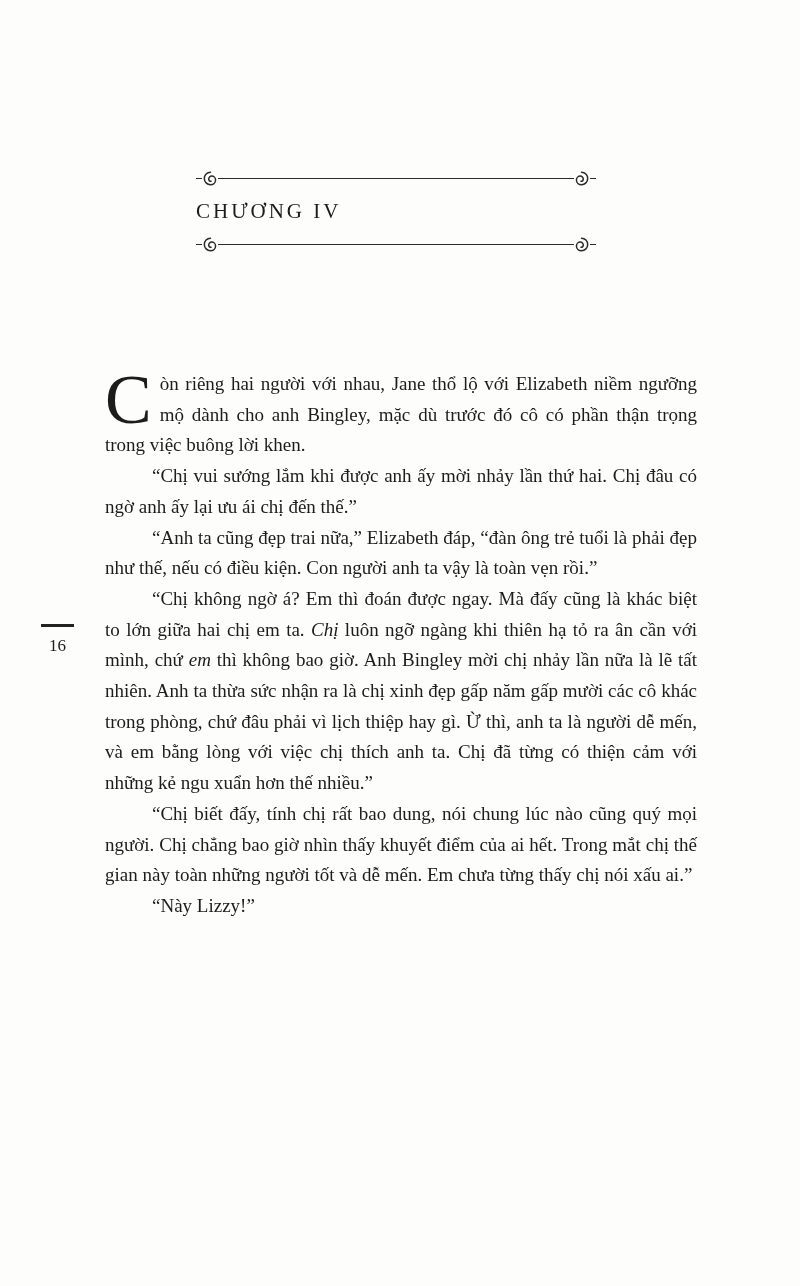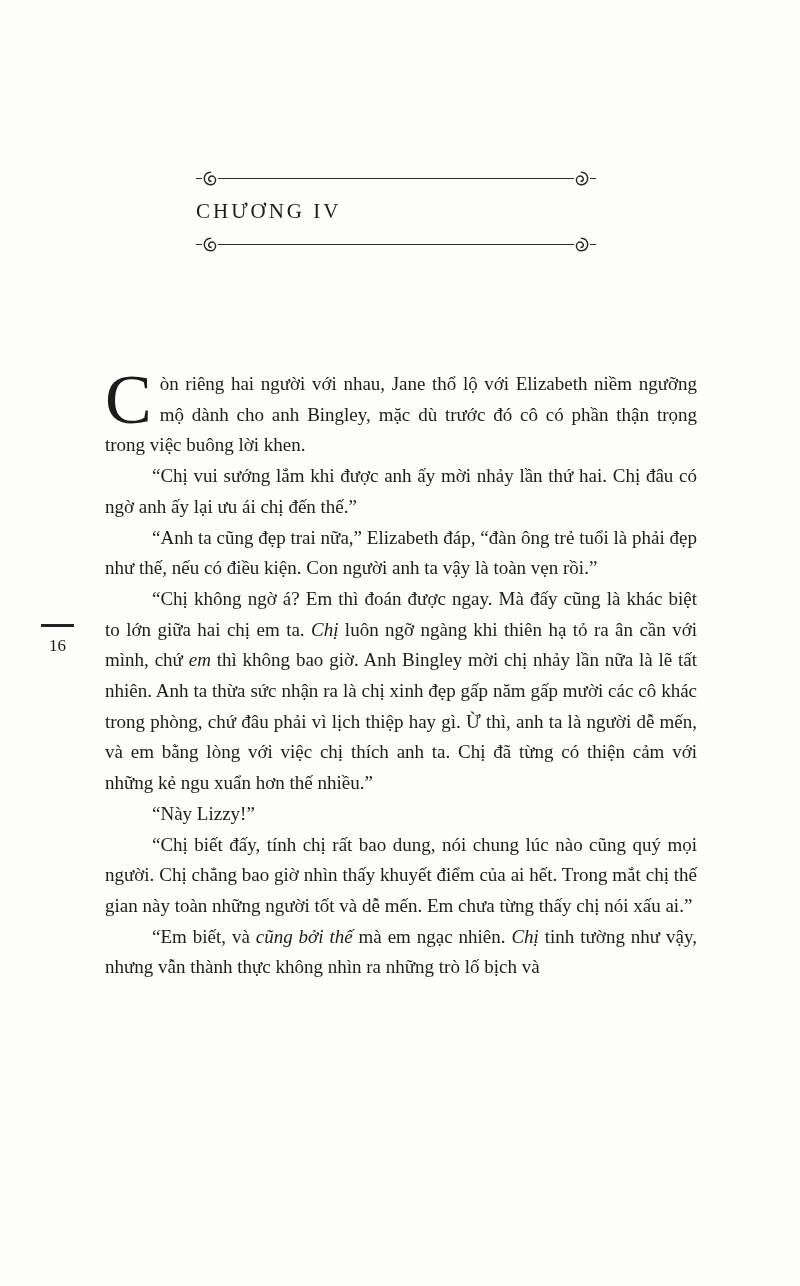--- a/index.html
+++ b/index.html
@@ -134,16 +134,15 @@
 <div class="folio">
   <div class="folio-bar"></div>
   <div class="folio-num">16</div>
 </div>
 
 <div class="body-text">
     <p class="first"><span class="dropcap">C</span><span>òn riêng hai người với nhau, Jane thổ lộ với Elizabeth niềm ngưỡng mộ dành cho anh Bingley, mặc dù trước đó cô có phần thận trọng trong việc buông lời khen.</span></p>
     <p><span>“Chị vui sướng lắm khi được anh ấy mời nhảy lần thứ hai. Chị đâu có ngờ anh ấy lại ưu ái chị đến thế.”</span></p>
     <p><span>“Anh ta cũng đẹp trai nữa,” Elizabeth đáp, “đàn ông trẻ tuổi là phải đẹp như thế, nếu có điều kiện. Con người anh ta vậy là toàn vẹn rồi.”</span></p>
     <p><span>“Chị không ngờ á? Em thì đoán được ngay. Mà đấy cũng là khác biệt to lớn giữa hai chị em ta. </span><em>Chị</em><span> luôn ngỡ ngàng khi thiên hạ tỏ ra ân cần với mình, chứ </span><em>em</em><span> thì không bao giờ. Anh Bingley mời chị nhảy lần nữa là lẽ tất nhiên. Anh ta thừa sức nhận ra là chị xinh đẹp gấp năm gấp mười các cô khác trong phòng, chứ đâu phải vì lịch thiệp hay gì. Ừ thì, anh ta là người dễ mến, và em bằng lòng với việc chị thích anh ta. Chị đã từng có thiện cảm với những kẻ ngu xuẩn hơn thế nhiều.”</span></p>
+    <p><span>“Chị biết đấy, tính chị rất bao dung, nói chung lúc nào cũng quý mọi người. Chị chẳng bao giờ nhìn thấy khuyết điểm của ai hết. Trong mắt chị thế gian này toàn những người tốt và dễ mến. Em chưa từng thấy chị nói xấu ai.”</span></p>
     <p><span>“Này Lizzy!”</span></p>
-    <p><span>“Chị biết đấy, tính chị rất bao dung, nói chung lúc nào cũng quý mọi người. Chị chẳng bao giờ nhìn thấy khuyết điểm của ai hết. Trong mắt chị thế gian này toàn những người tốt và dễ mến. Em chưa từng thấy chị nói xấu ai.”</span></p>
-    <p><span>“Em biết, và </span><em>cũng bởi thế</em><span> mà em ngạc nhiên. </span><em>Chị</em><span> tinh tường như vậy, nhưng vẫn thành thực không nhìn ra những trò lố bịch và</span></p>
   </div>
 
 </body></html>

